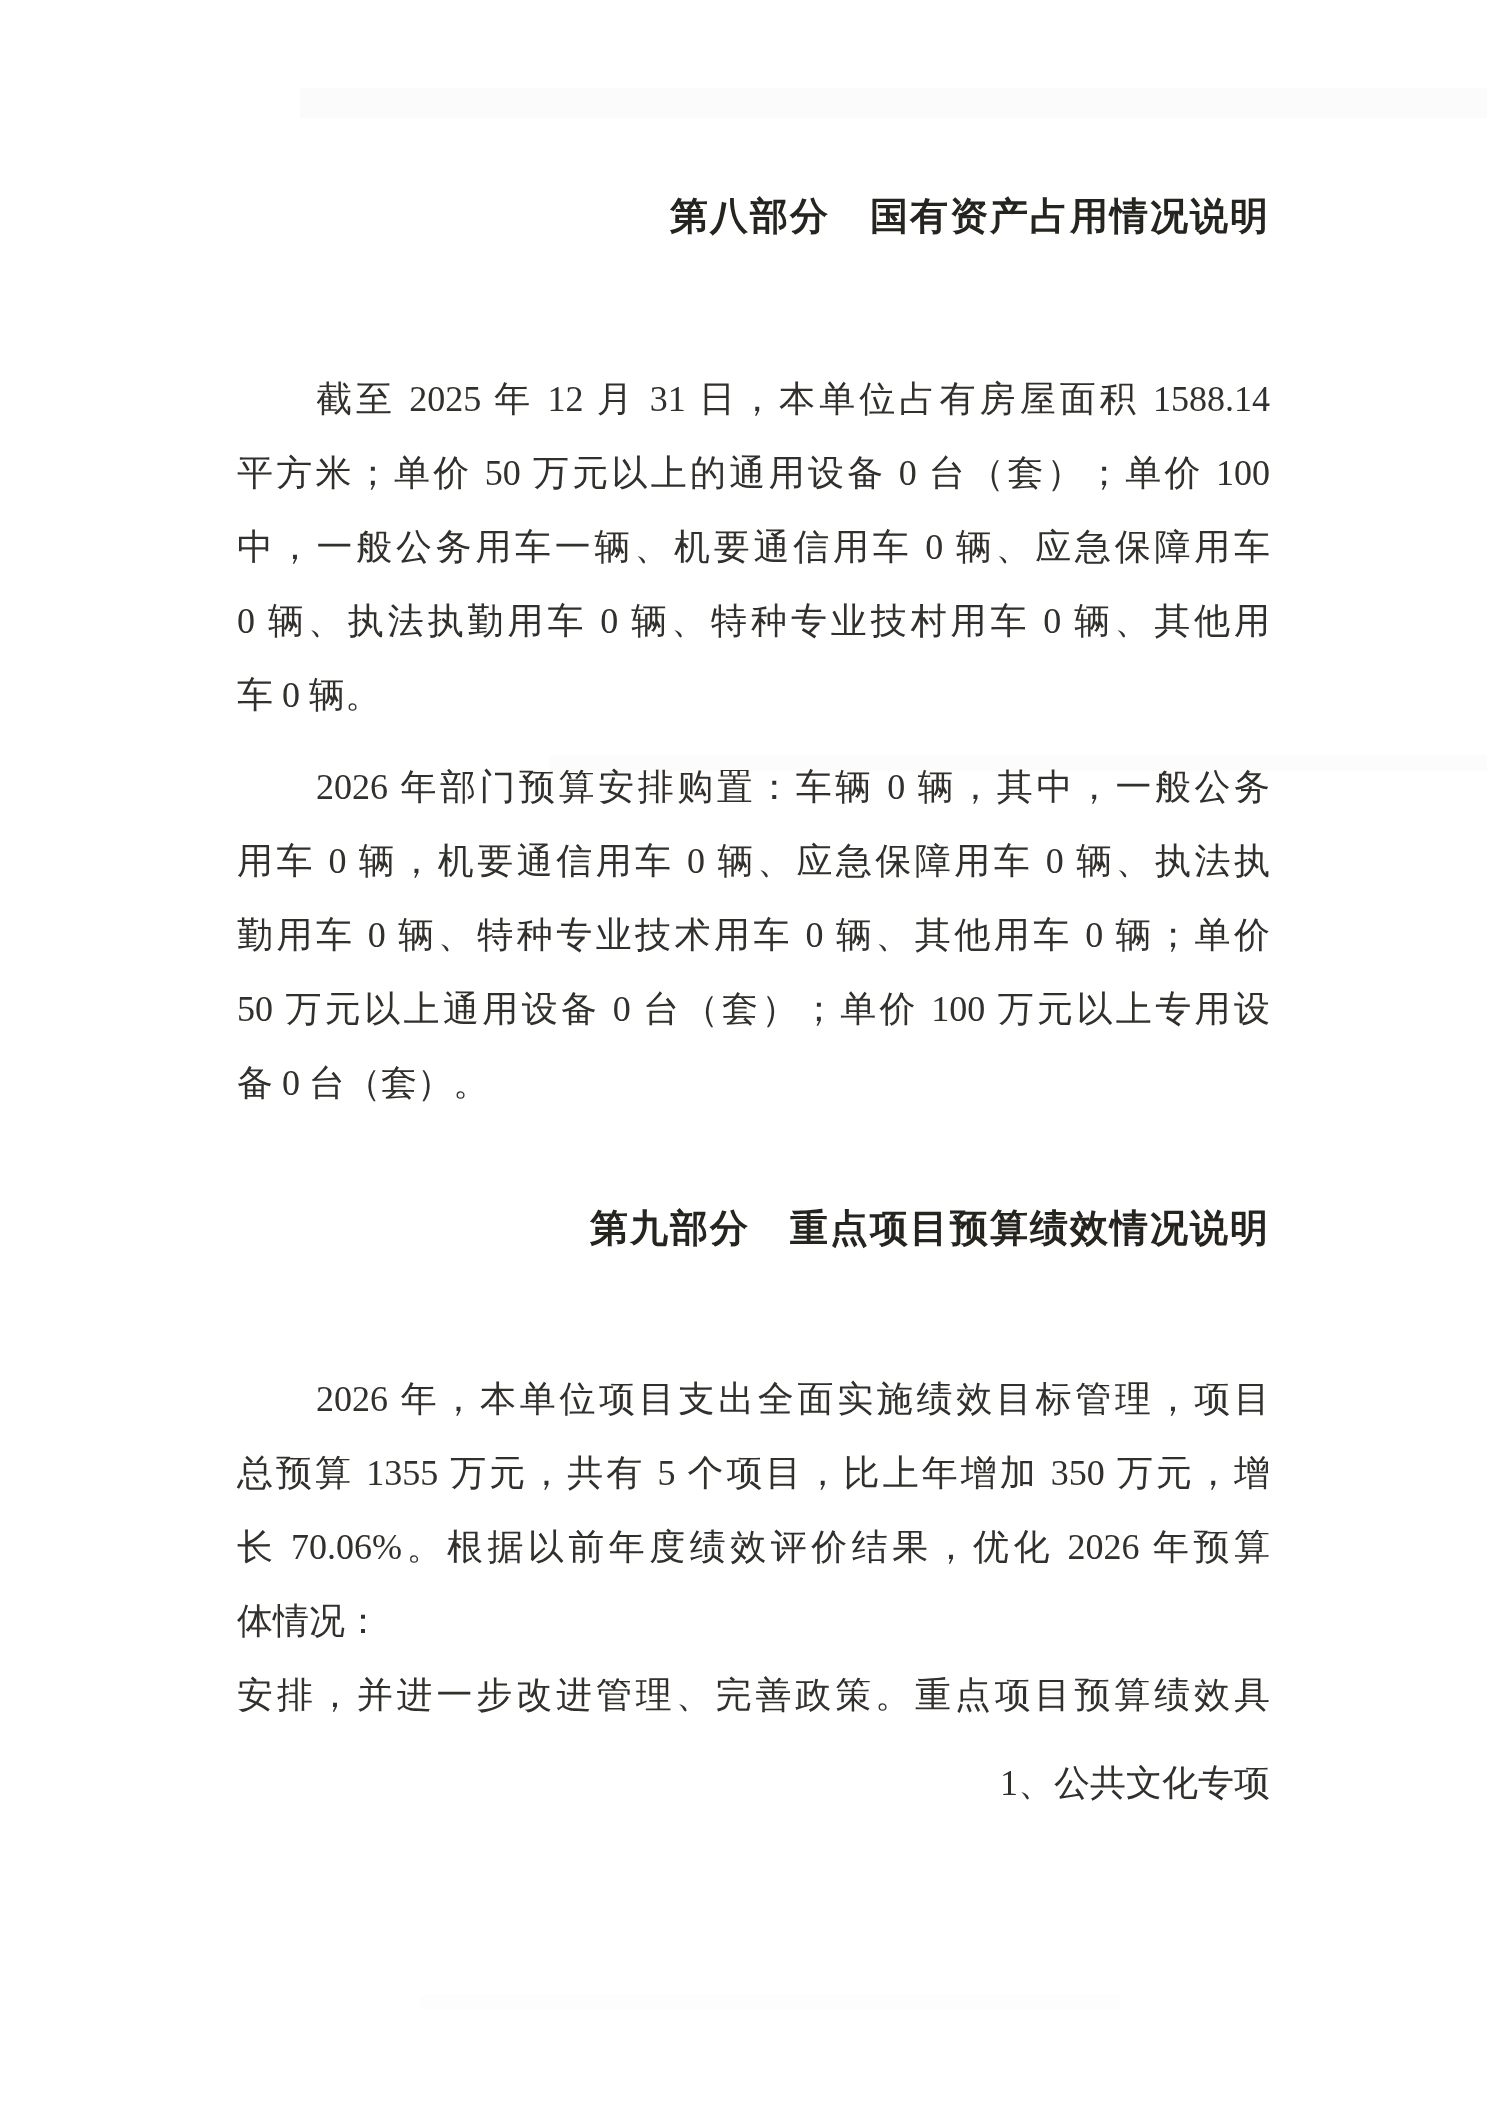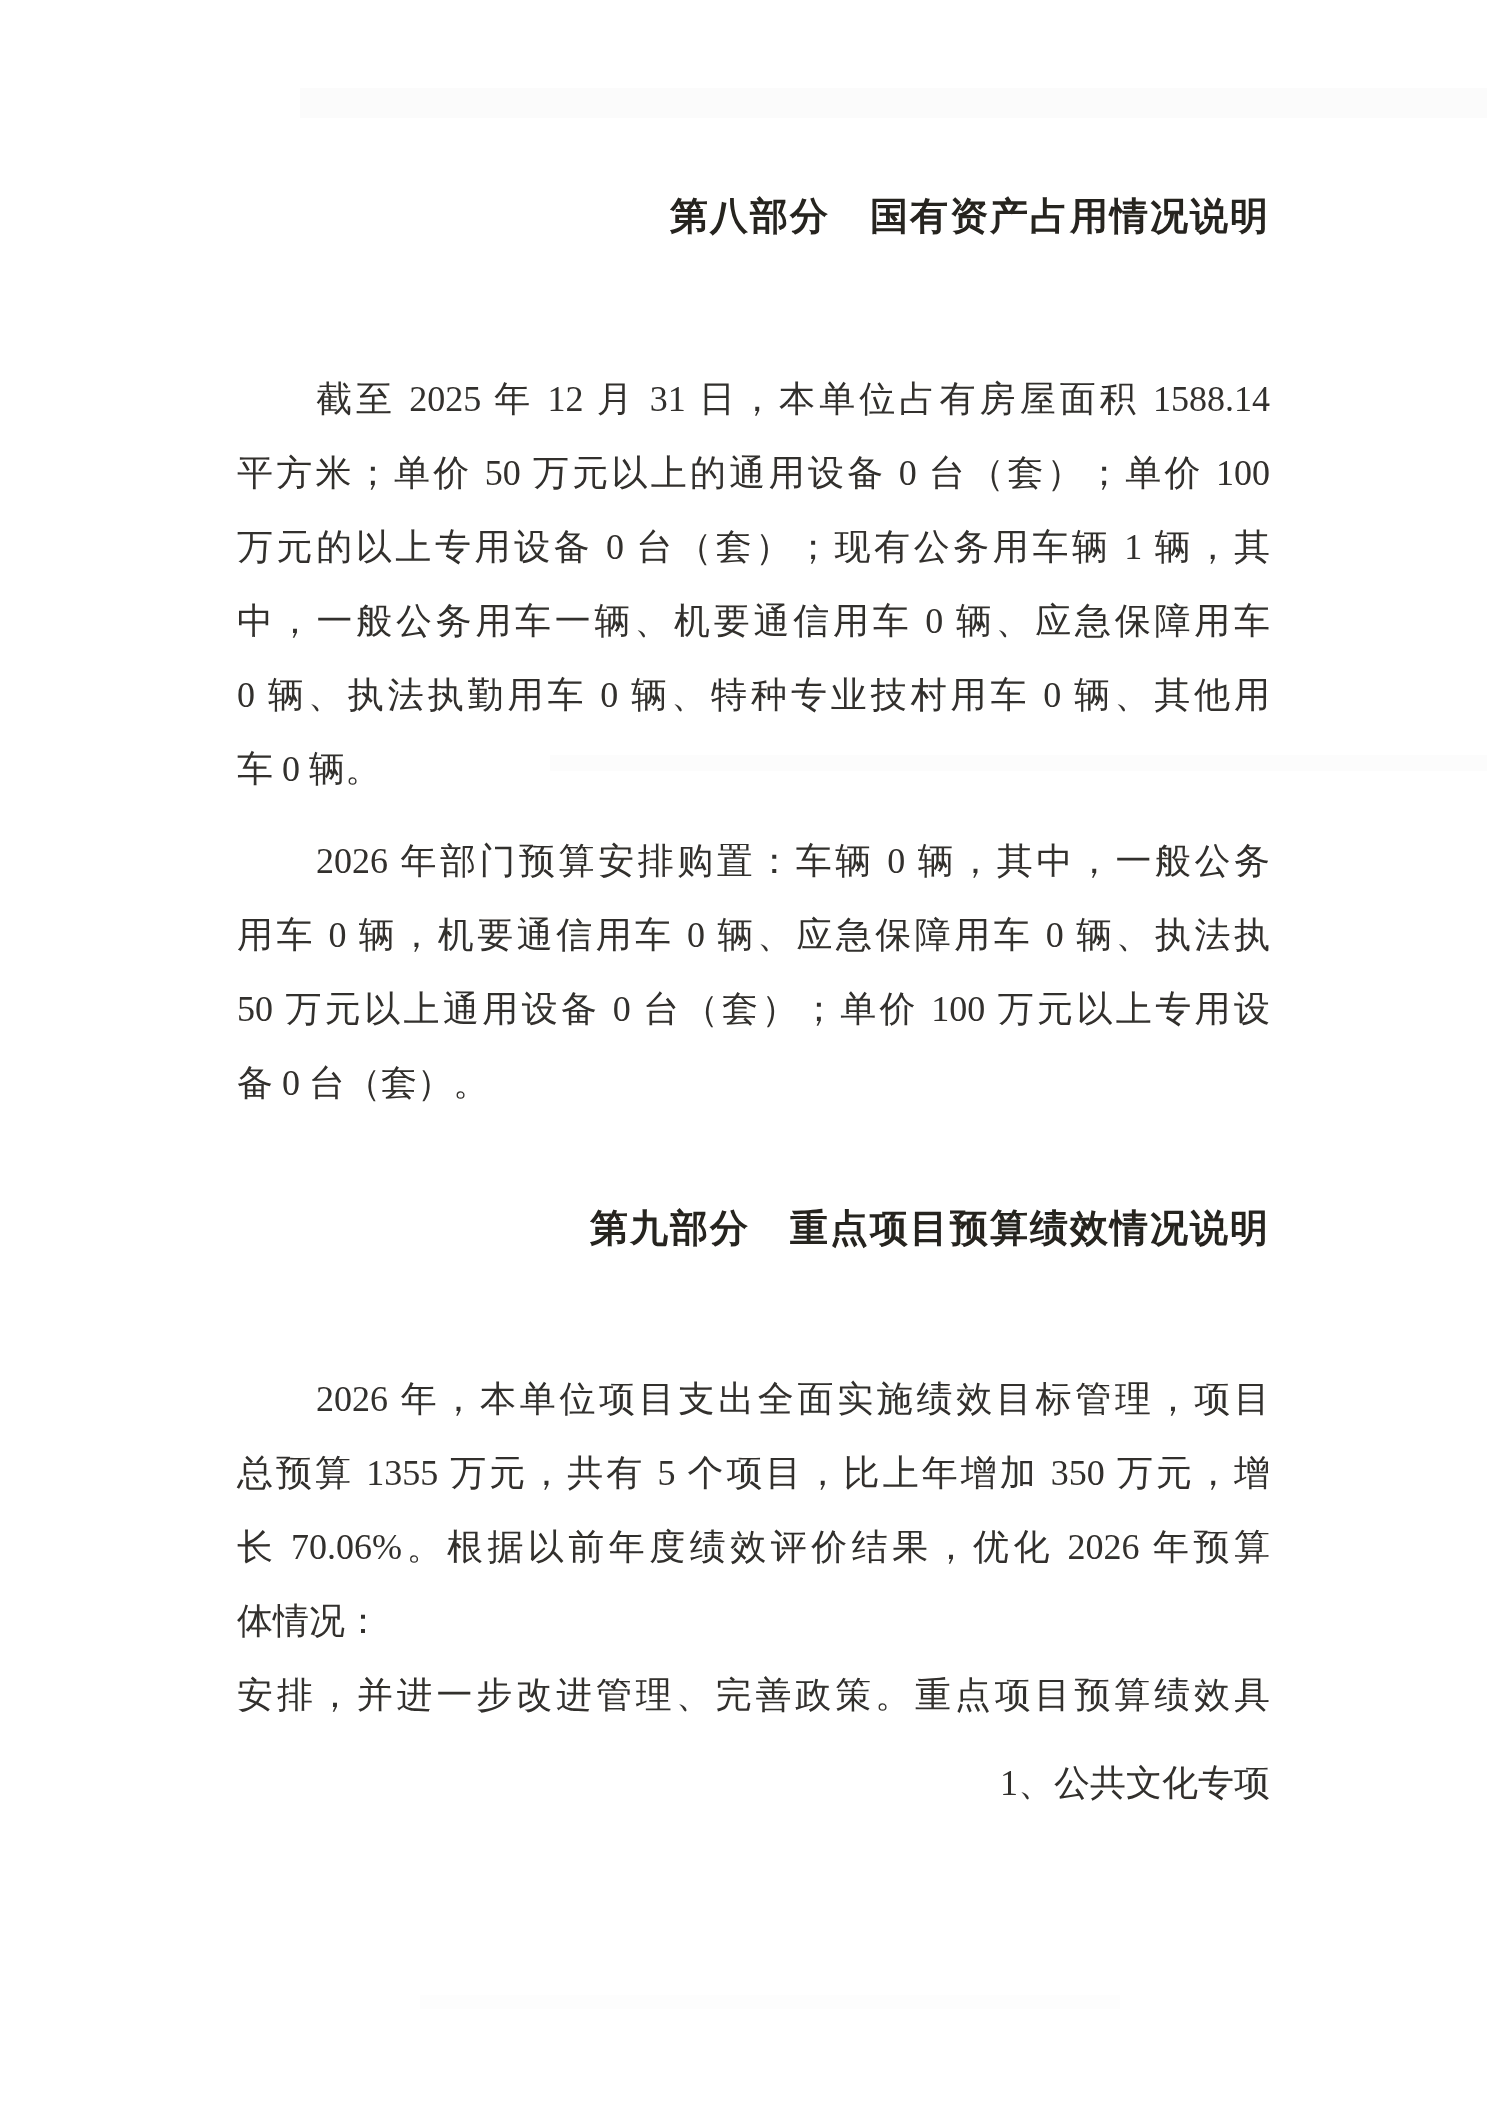--- a/index.html
+++ b/index.html
@@ -82,29 +82,29 @@
   <div class="artifact a2"></div>
   <div class="artifact a3"></div>
 
   <div class="content">
 
     <h1 class="doc-heading heading-8">第八部分　国有资产占用情况说明</h1>
 
     <div class="para para-1">
       <div class="line first">截至 2025 年 12 月 31 日，本单位占有房屋面积 1588.14</div>
       <div class="line">平方米；单价 50 万元以上的通用设备 0 台（套）；单价 100</div>
-      <div class="line">万元的以上专用设备 0 台（套）；现有公务用车辆 1 辆，其</div>
       <div class="line">中，一般公务用车一辆、机要通信用车 0 辆、应急保障用车</div>
       <div class="line">0 辆、执法执勤用车 0 辆、特种专业技村用车 0 辆、其他用</div>
       <div class="line para-end">车 0 辆。</div>
     </div>
 
     <div class="para para-2">
       <div class="line first">2026 年部门预算安排购置：车辆 0 辆，其中，一般公务</div>
       <div class="line">用车 0 辆，机要通信用车 0 辆、应急保障用车 0 辆、执法执</div>
+      <div class="line">勤用车 0 辆、特种专业技术用车 0 辆、其他用车 0 辆；单价</div>
       <div class="line">50 万元以上通用设备 0 台（套）；单价 100 万元以上专用设</div>
       <div class="line para-end">备 0 台（套）。</div>
     </div>
 
     <h1 class="doc-heading heading-9">第九部分　重点项目预算绩效情况说明</h1>
 
     <div class="para para-3">
       <div class="line first">2026 年，本单位项目支出全面实施绩效目标管理，项目</div>
       <div class="line">总预算 1355 万元，共有 5 个项目，比上年增加 350 万元，增</div>
       <div class="line">长 70.06%。根据以前年度绩效评价结果，优化 2026 年预算</div>

